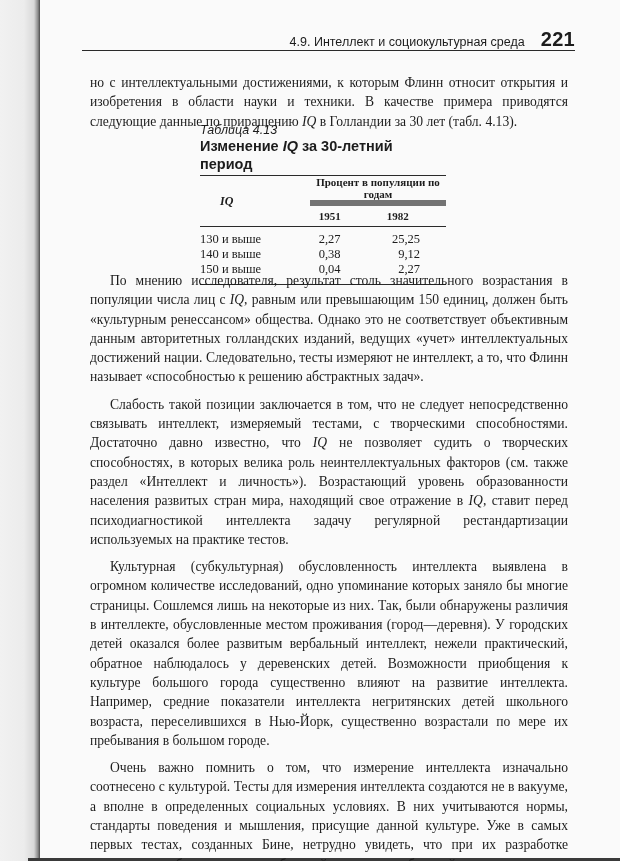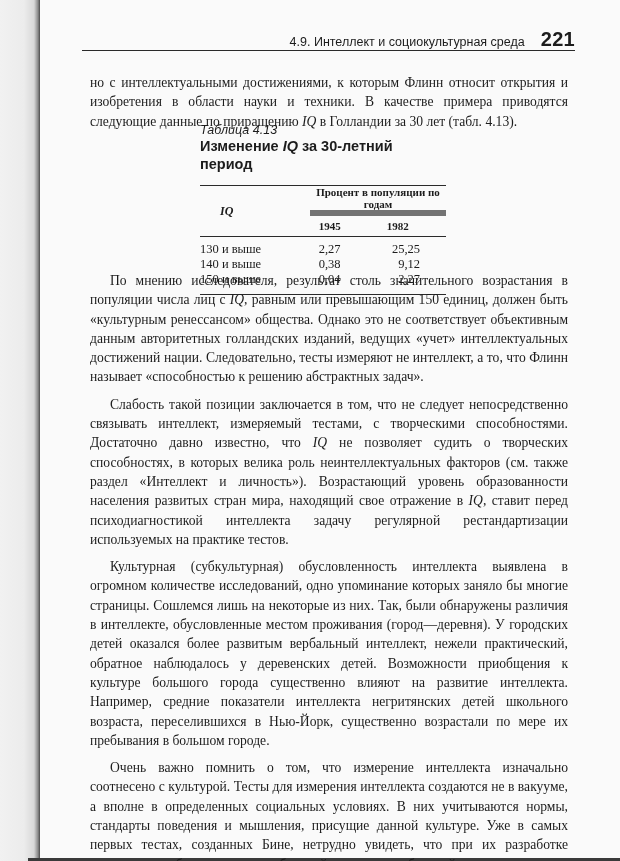--- a/index.html
+++ b/index.html
@@ -38,21 +38,21 @@
   .text i { font-style: italic; }
 
   .table-block { position: absolute; left: 200px; top: 123px; width: 246px; }
   .table-caption {
     font-family: "Liberation Sans", "DejaVu Sans", sans-serif;
     font-style: italic; font-size: 12.5px; line-height: 14px;
   }
   .table-title {
     font-family: "Liberation Sans", "DejaVu Sans", sans-serif;
     font-weight: bold; font-size: 14.5px; line-height: 18px;
-    border-bottom: 1.5px solid #2a2a2a; padding-bottom: 12px;
+    border-bottom: 1.5px solid #2a2a2a; padding-bottom: 2px;
   }
   table { border-collapse: collapse; width: 100%; font-size: 12.5px; }
   th { font-weight: bold; font-size: 11px; padding: 0; }
   .th-iq { font-style: italic; font-size: 12px; text-align: left; padding-left: 20px; width: 90px; }
   .th-group { border-bottom: 6px solid #737373; height: 20px; text-align: center; }
   .th-year { height: 20px; text-align: center; border-bottom: 1.5px solid #2a2a2a; }
   .th-iq { border-bottom: 1.5px solid #2a2a2a; }
   td { padding: 0; height: 15px; line-height: 15px; }
   tr.first td { padding-top: 5px; }
   tr.last td { padding-bottom: 7px; border-bottom: 1.5px solid #2a2a2a; }
@@ -78,21 +78,21 @@
 <div class="table-block">
   <div class="table-caption">Таблица 4.13</div>
   <div class="table-title"><span>Изменение </span><i>IQ</i><span> за 30-летний период</span></div>
   <table>
     <thead>
       <tr>
         <th class="th-iq" rowspan="2">IQ</th>
         <th class="th-group" colspan="2">Процент в популяции по годам</th>
       </tr>
       <tr>
-        <th class="th-year">1945</th>
+        <th class="th-year">1951</th>
         <th class="th-year">1982</th>
       </tr>
     </thead>
     <tbody>
       <tr class="first">
         <td class="c-label">130 и выше</td>
         <td class="c-val">2,27</td>
         <td class="c-val2">25,25</td>
       </tr>
       <tr>

